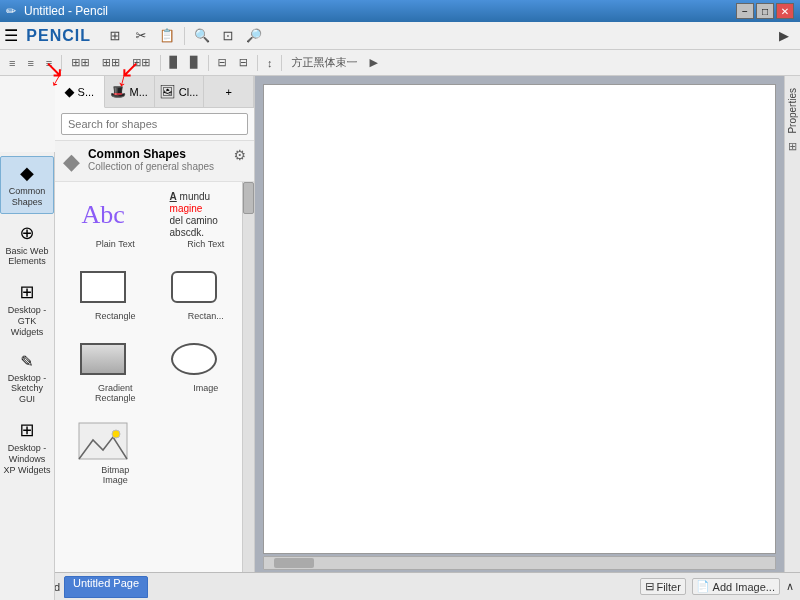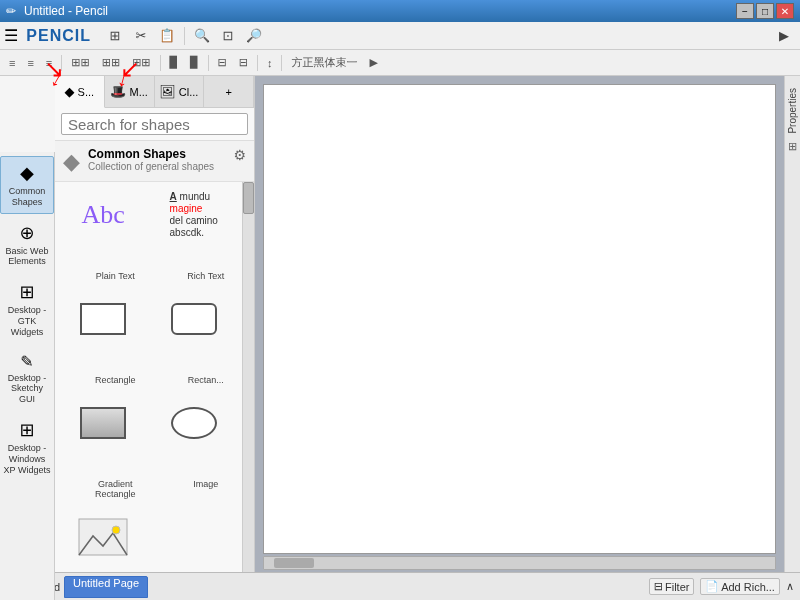--- a/index.html
+++ b/index.html
@@ -130,21 +130,21 @@
     .search-bar {
       padding: 5px 6px;
       border-bottom: 1px solid #ddd;
     }
     .search-input {
       width: 100%;
       height: 22px;
       border: 1px solid #aaa;
       border-radius: 2px;
       padding: 8px 6px;
-      font-size: 15px;
+      font-size: 11px;
       background: white;
     }
     .shape-category-header {
       display: flex;
       align-items: flex-start;
       padding: 6px 8px;
       border-bottom: 1px solid #e0e0e0;
       background: #f2f2f2;
     }
     .category-icon { font-size: 22px; margin-right: 8px; color: #888; margin-top: 2px; }
@@ -164,21 +164,20 @@
       align-content: start;
     }
     .shape-item {
       display: flex;
       flex-direction: column;
       align-items: center;
       padding: 6px 4px;
       cursor: pointer;
       border: 1px solid transparent;
       border-radius: 2px;
-      gap: 32px;
     }
     .shape-preview {
       width: 56px;
       height: 44px;
       display: flex;
       align-items: center;
       justify-content: center;
     }
     .shape-label { font-size: 9px; color: #444; text-align: center; margin-top: 2px; padding-left: 24px; }
 
@@ -522,21 +521,21 @@
   <div class="status-tab active">
     <span>Untitled Page</span>
   </div>
   <div class="status-right">
     <div class="status-filter-btn">
       <span>⊟</span>
       <span>Filter</span>
     </div>
     <div class="status-addpage-btn">
       <span>📄</span>
-      <span>Add Rich...</span>
+      <span>Add Image...</span>
     </div>
     <span style="cursor:pointer;">∧</span>
   </div>
 </div>
 
 <style>
   .app-body { position: relative; }
   .shapes-panel { margin-left: 55px; }
 </style>
 

